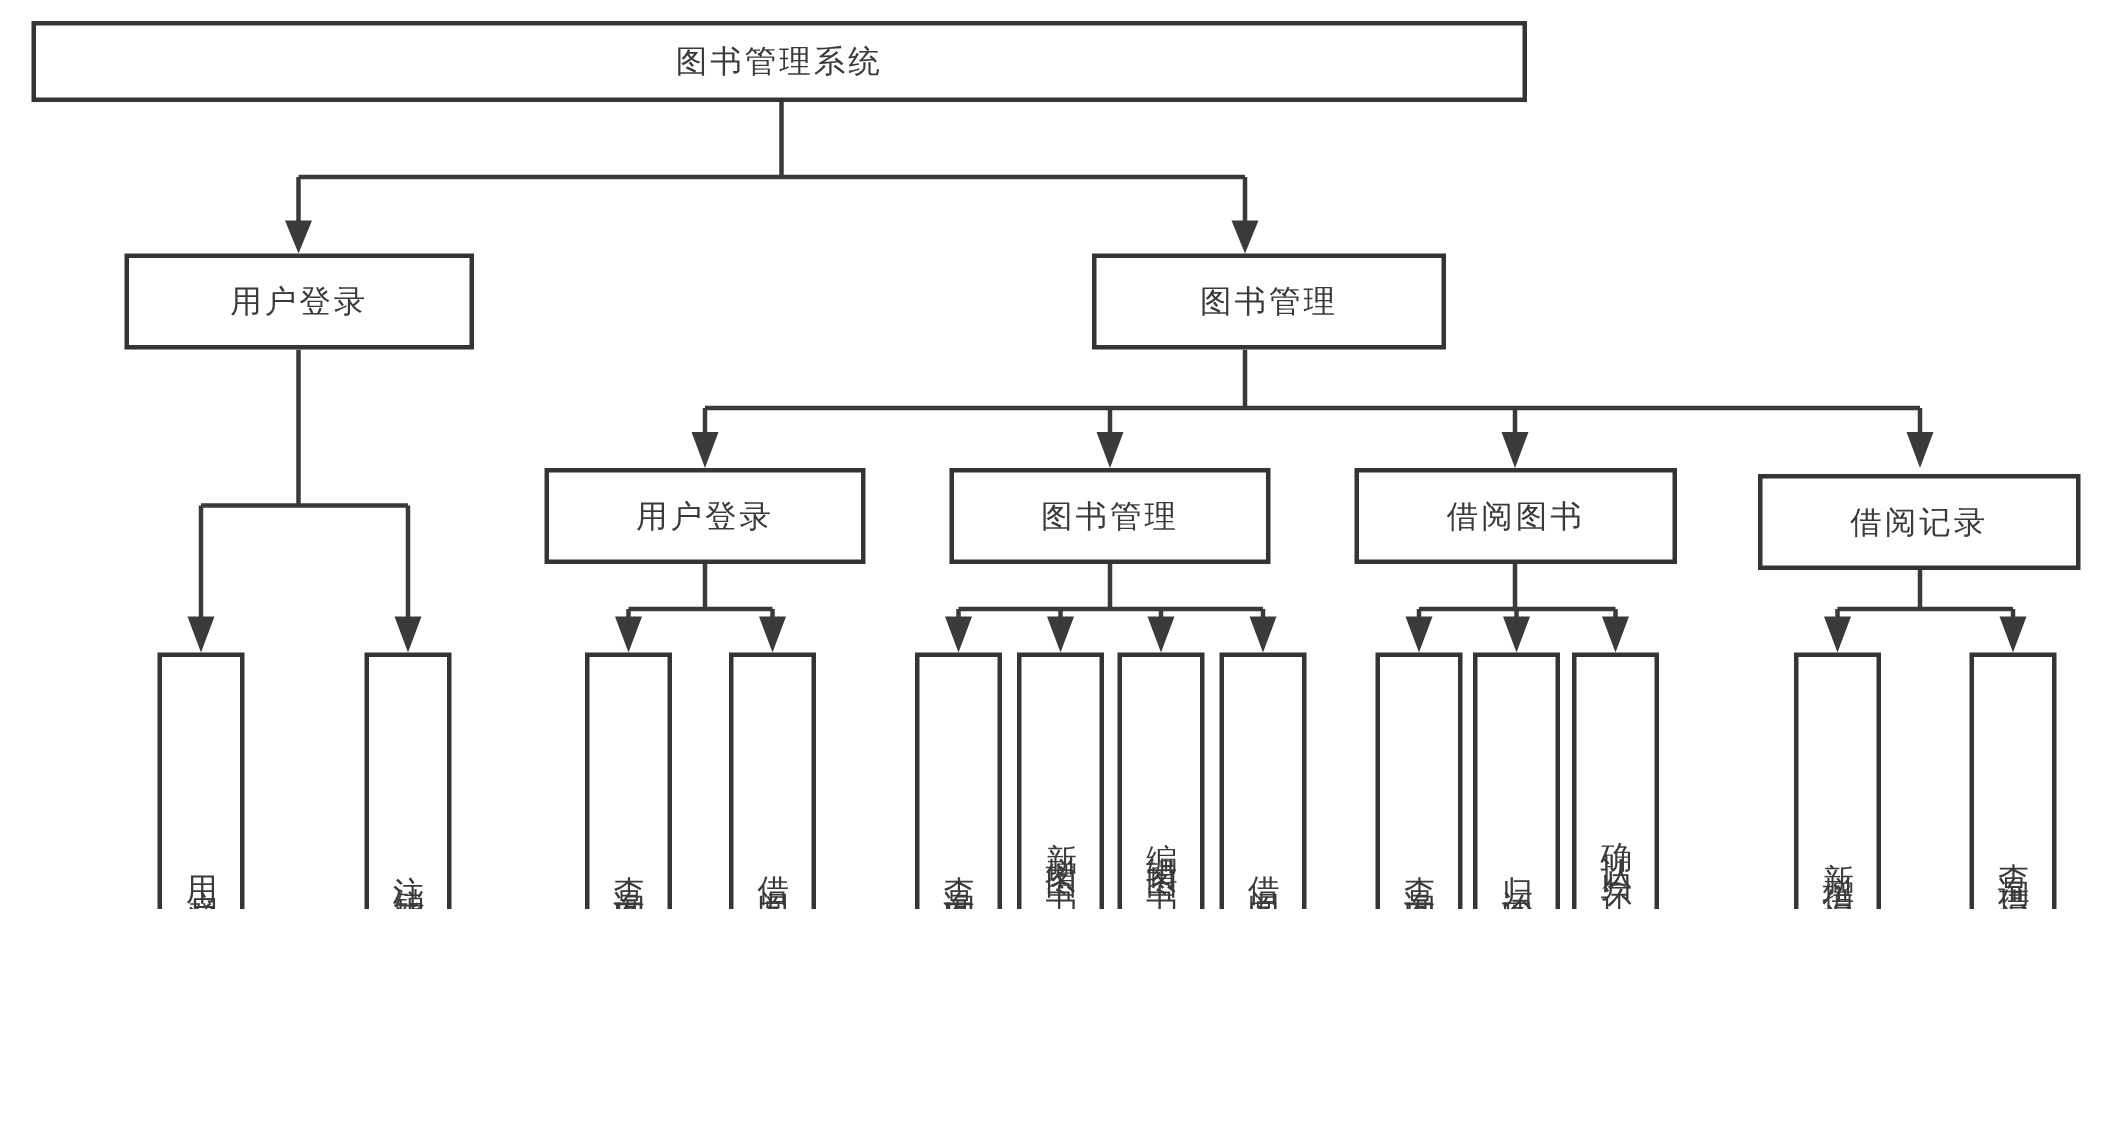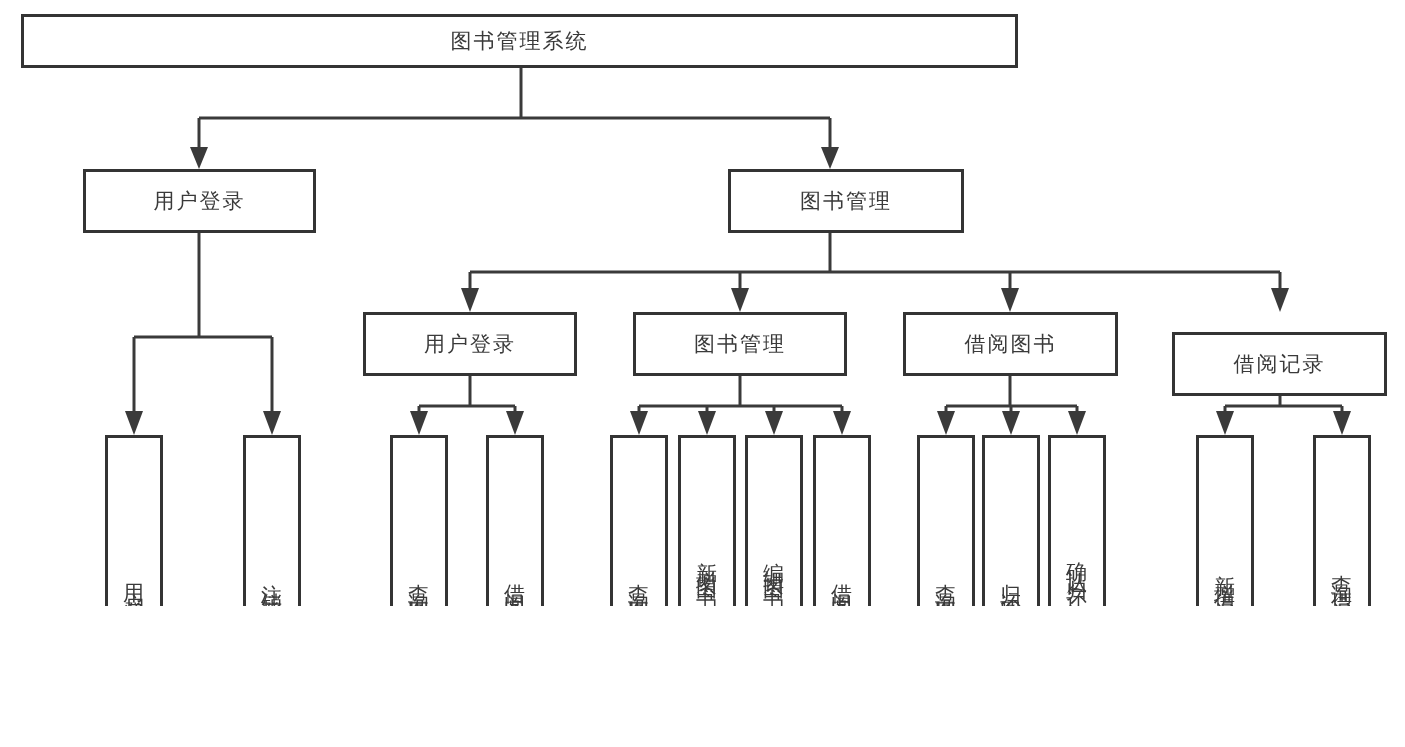--- a/index.html
+++ b/index.html
@@ -150,21 +150,21 @@
 
   <div class="box" style="left:363px;top:312px;width:214px;height:64px">
     <span class="hlabel">用户登录</span>
   </div>
   <div class="box" style="left:633px;top:312px;width:214px;height:64px">
     <span class="hlabel">图书管理</span>
   </div>
   <div class="box" style="left:903px;top:312px;width:215px;height:64px">
     <span class="hlabel">借阅图书</span>
   </div>
-  <div class="box" style="left:1172px;top:332px;width:215px;height:64px">
+  <div class="box" style="left:1172px;top:316px;width:215px;height:64px">
     <span class="hlabel">借阅记录</span>
   </div>
 
   <div class="box" style="left:105px;top:435px;width:58px;height:300px">
     <span class="vlabel">用户登录</span>
   </div>
   <div class="box" style="left:243px;top:435px;width:58px;height:300px">
     <span class="vlabel">注销登录</span>
   </div>
 

